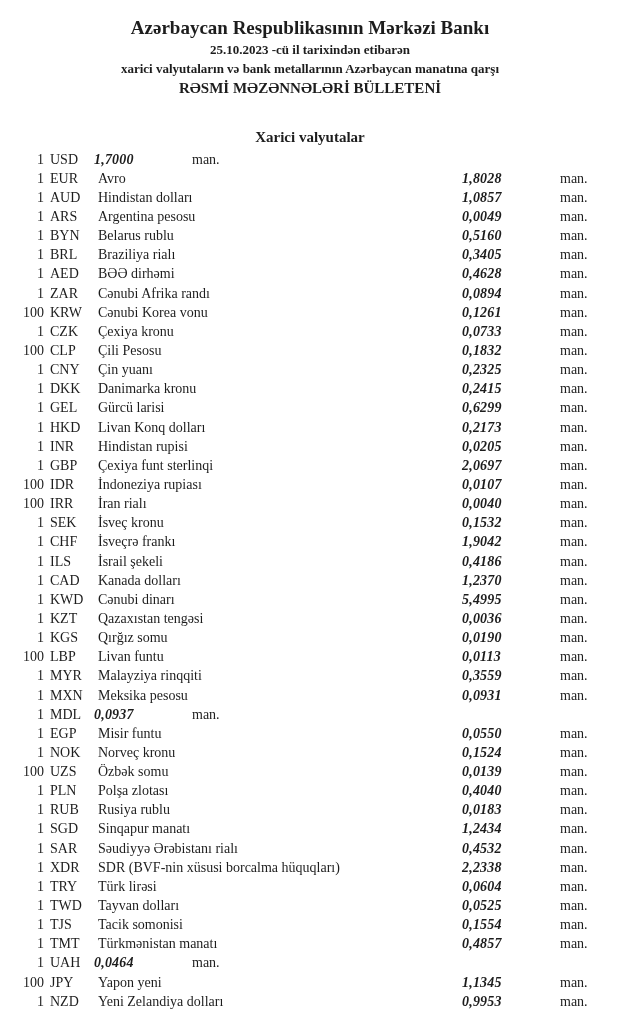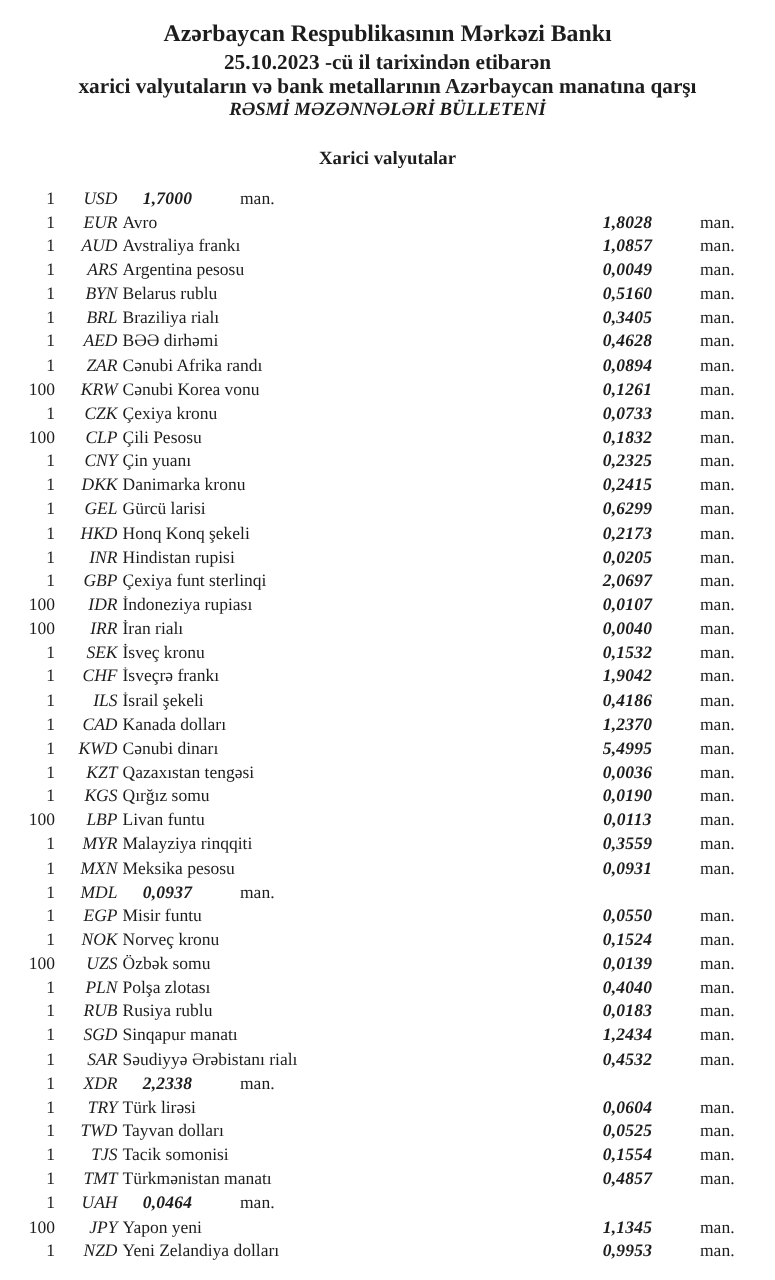--- a/index.html
+++ b/index.html
@@ -19,33 +19,32 @@
   .header {
     padding-top: 15px;
     text-align: center;
   }
   .title {
     font-size: 19px;
     font-weight: bold;
     line-height: 25px;
   }
   .date-line, .subtitle-line {
-    font-size: 17px;
+    font-size: 13px;
     font-weight: bold;
     line-height: 19px;
   }
   .bulletin-line {
     font-size: 15px;
     font-weight: bold;
     line-height: 20px;
-    font-style: italic;
   }
   .section-title {
     position: absolute;
-    top: 119px;
+    top: 129px;
     left: 0;
     right: 0;
     text-align: center;
     font-size: 15px;
     font-weight: bold;
   }
   .rates {
     position: absolute;
     top: 150px;
     left: 0;
@@ -59,33 +58,32 @@
     padding-right: 22px;
   }
   .qty {
     width: 44px;
     text-align: right;
     flex: none;
   }
   .code {
     width: 44px;
     margin-left: 6px;
-    text-align: right;
+    text-align: left;
     flex: none;
-    font-style: italic;
   }
   .name {
     flex: 1;
     margin-left: 4px;
     white-space: nowrap;
     overflow: hidden;
   }
   .rate {
     width: 80px;
-    text-align: center;
+    text-align: left;
     font-weight: bold;
     font-style: italic;
     flex: none;
     letter-spacing: 0.2px;
   }
   .unit {
     width: 38px;
     margin-left: 18px;
     flex: none;
   }
@@ -115,21 +113,21 @@
     <span class="qty">1</span>
     <span class="code">EUR</span>
     <span class="name">Avro</span>
     <span class="rate">1,8028</span>
     <span class="unit">man.</span>
   </div>
 
   <div class="row">
     <span class="qty">1</span>
     <span class="code">AUD</span>
-    <span class="name">Avstraliya frankı</span>
+    <span class="name">Hindistan dolları</span>
     <span class="rate">1,0857</span>
     <span class="unit">man.</span>
   </div>
 
   <div class="row">
     <span class="qty">1</span>
     <span class="code">ARS</span>
     <span class="name">Argentina pesosu</span>
     <span class="rate">0,0049</span>
     <span class="unit">man.</span>
@@ -211,21 +209,21 @@
     <span class="qty">1</span>
     <span class="code">GEL</span>
     <span class="name">Gürcü larisi</span>
     <span class="rate">0,6299</span>
     <span class="unit">man.</span>
   </div>
 
   <div class="row">
     <span class="qty">1</span>
     <span class="code">HKD</span>
-    <span class="name">Honq Konq şekeli</span>
+    <span class="name">Livan Konq dolları</span>
     <span class="rate">0,2173</span>
     <span class="unit">man.</span>
   </div>
 
   <div class="row">
     <span class="qty">1</span>
     <span class="code">INR</span>
     <span class="name">Hindistan rupisi</span>
     <span class="rate">0,0205</span>
     <span class="unit">man.</span>
@@ -394,20 +392,21 @@
     <span class="qty">1</span>
     <span class="code">SAR</span>
     <span class="name">Səudiyyə Ərəbistanı rialı</span>
     <span class="rate">0,4532</span>
     <span class="unit">man.</span>
   </div>
 
   <div class="row">
     <span class="qty">1</span>
     <span class="code">XDR</span>
+    <span class="name">SDR (BVF-nin xüsusi borcalma hüquqları)</span>
     <span class="rate">2,2338</span>
     <span class="unit">man.</span>
   </div>
 
   <div class="row">
     <span class="qty">1</span>
     <span class="code">TRY</span>
     <span class="name">Türk lirəsi</span>
     <span class="rate">0,0604</span>
     <span class="unit">man.</span>

